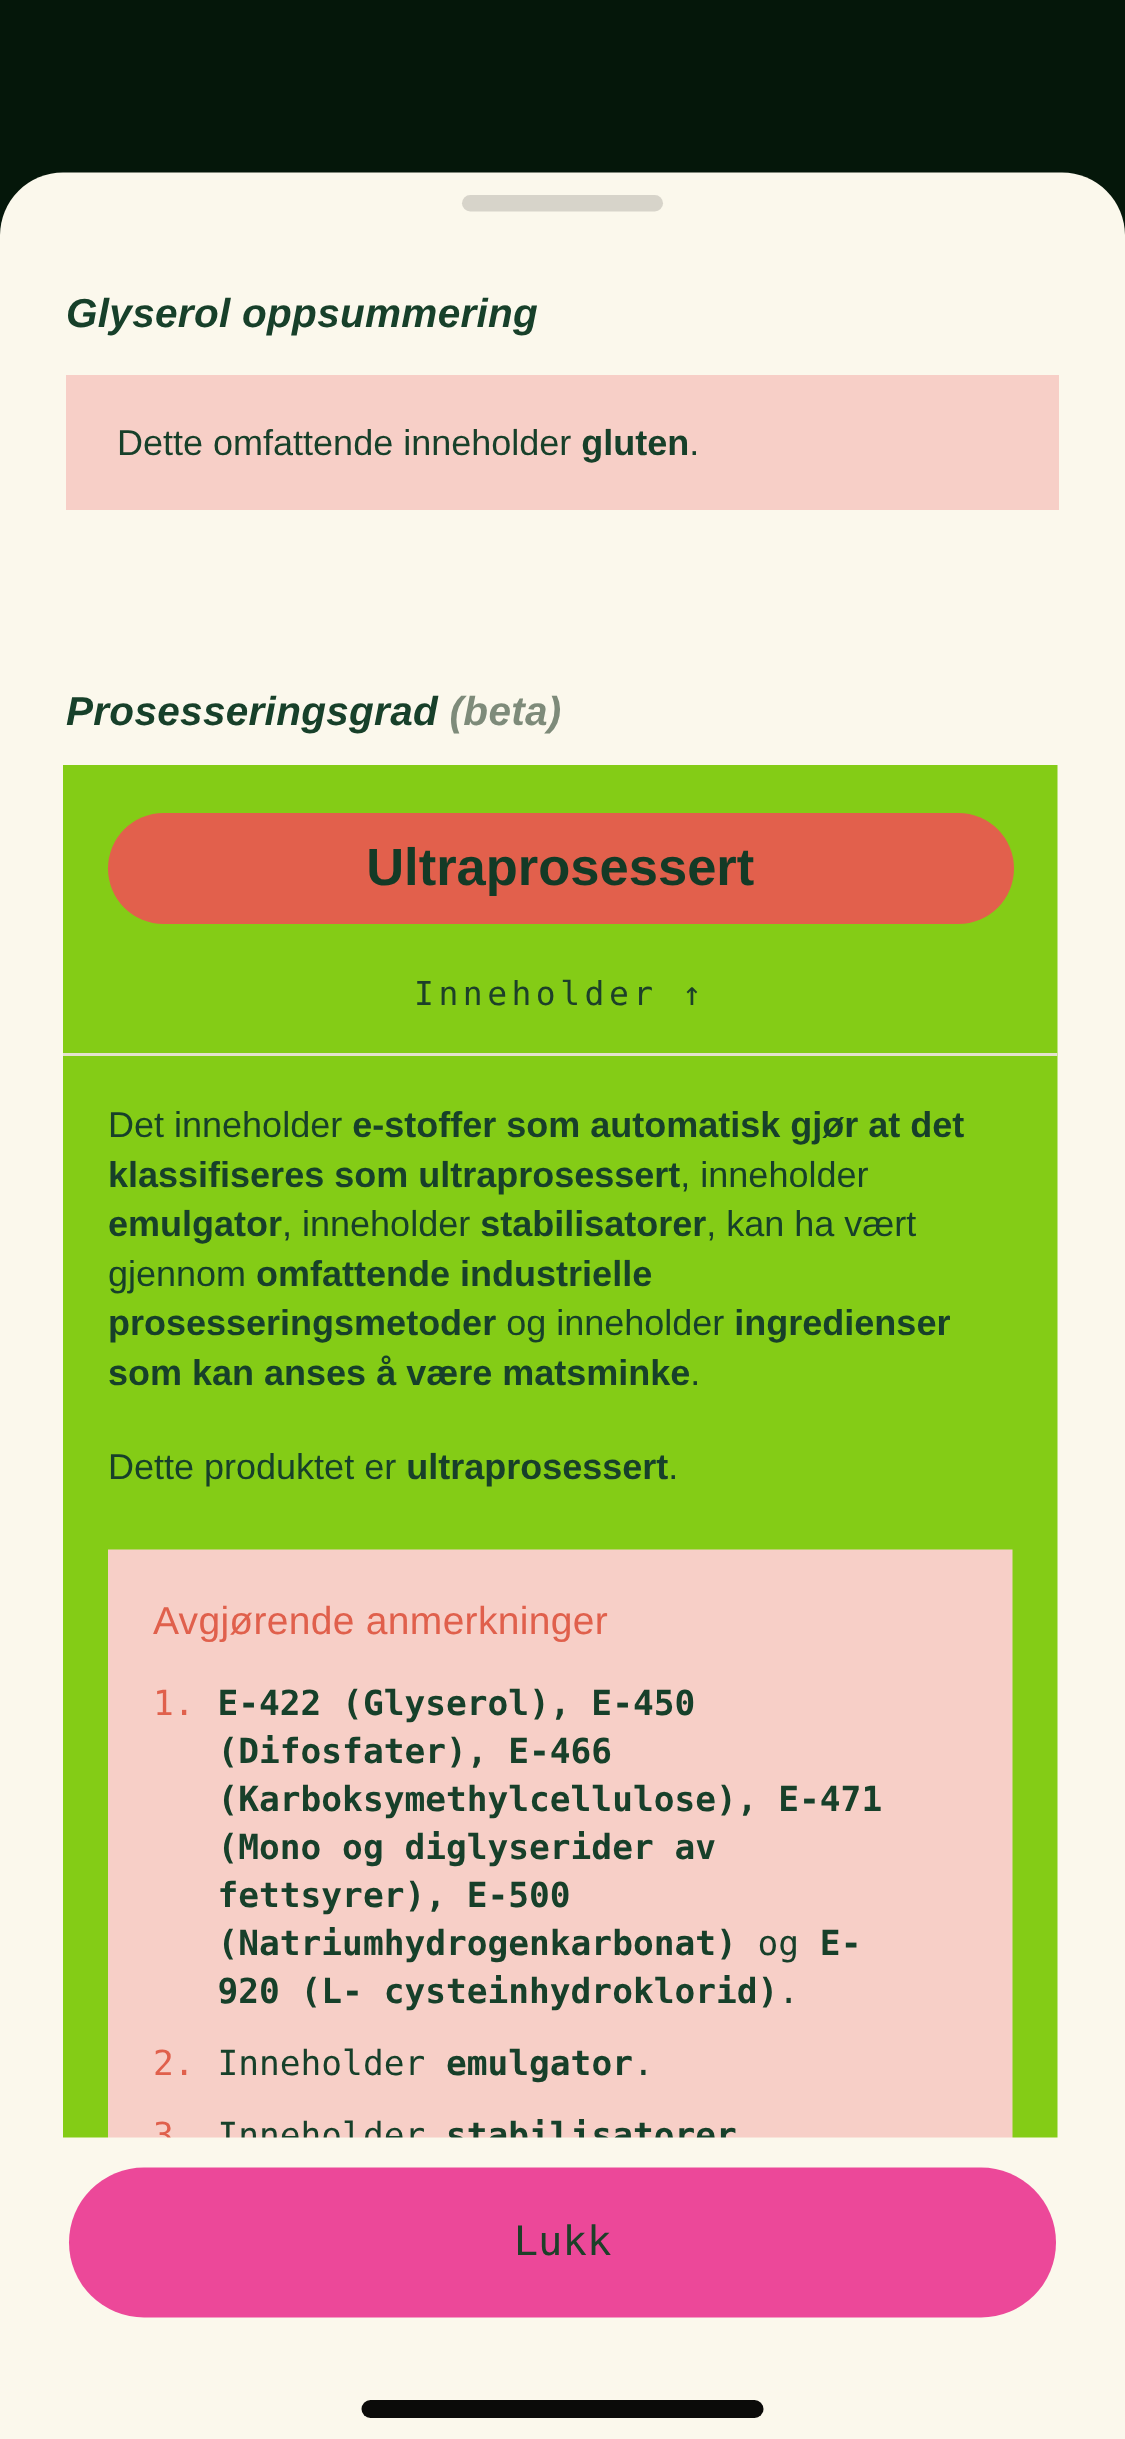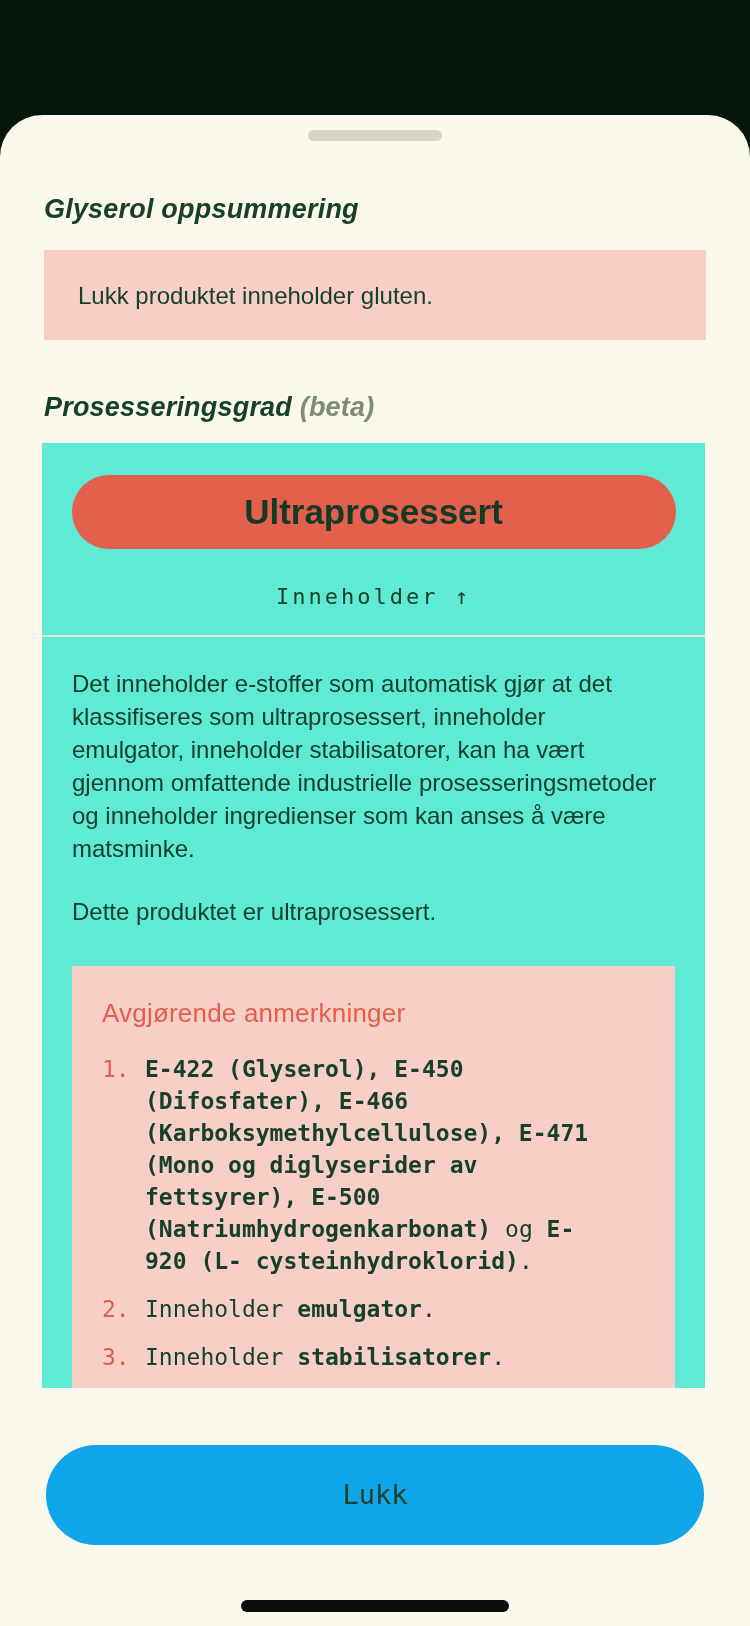--- a/index.html
+++ b/index.html
@@ -17,33 +17,33 @@
   }
   .handle {
     width:134px; height:11px; border-radius:6px;
     background:#d7d4ca; margin:15px auto 0;
   }
   .section-title {
     margin:52px 44px 0;
     font:italic 700 27px/32px "Liberation Sans", sans-serif;
     color:#17402a; letter-spacing:.2px;
   }
-  .section-title.second { margin-top:51px; }
+  .section-title.second { margin-top:118px; }
   .beta { color:#7e8b7a; font-weight:600; }
 
   .alert {
     margin:25px 44px 0; height:90px; background:#f7cfc7;
     display:flex; align-items:center; padding:0 34px; box-sizing:border-box;
     font:400 24px/33px "Liberation Sans", sans-serif; color:#17402a;
   }
-  .alert b, .para b { font-weight:400; }
+  .alert b, .para b { font-weight:700; }
 
   .card {
     margin:20px 42px 0; width:663px; height:945px;
-    background:#5eead4; overflow:hidden; box-sizing:border-box;
+    background:#84cc16; overflow:hidden; box-sizing:border-box;
   }
   .grade-btn {
     width:604px; height:74px; margin:32px auto 0;
     background:#e2604c; border-radius:37px; border:none;
     display:flex; align-items:center; justify-content:center;
     font:700 35px/74px "Liberation Sans", sans-serif; color:#143a26;
   }
   .reason-link {
     margin-top:34px; text-align:center;
     font:400 22px/28px "DejaVu Sans Mono", monospace;
@@ -73,42 +73,42 @@
   .note-num { flex:none; width:43px; color:#e0604c; }
   .note-text { flex:1; }
   .note-text b { font-weight:700; }
 
   .footer {
     position:absolute; left:0; top:1425px; width:750px; height:201px;
     background:#fbf8ec;
   }
   .close-btn {
     width:658px; height:100px; margin:20px auto 16px;
-    border-radius:50px; background:#0ea5e9; border:none;
+    border-radius:50px; background:#ec4899; border:none;
     display:flex; align-items:center; justify-content:center;
     font:400 27px/100px "DejaVu Sans Mono", monospace; color:#1d4029;
     cursor:pointer;
   }
   .home-indicator {
     position:absolute; left:241px; top:1600px; width:268px; height:12px;
     border-radius:6px; background:#0b0b09;
   }
 </style>
 </head>
 <body>
 
 <div class="backdrop"></div>
 
 <div class="sheet">
   <div class="handle"></div>
 
   <h2 class="section-title">Glyserol oppsummering</h2>
 
   <div class="alert">
-    <span><span>Lukk produktet inneholder </span><b>gluten</b><span>.</span></span>
+    <span><span>Dette omfattende inneholder </span><b>gluten</b><span>.</span></span>
   </div>
 
   <h2 class="section-title second">
     <span>Prosesseringsgrad</span>
     <span class="beta">(beta)</span>
   </h2>
 
   <div class="card">
     <div class="grade-btn">Ultraprosessert</div>
 

